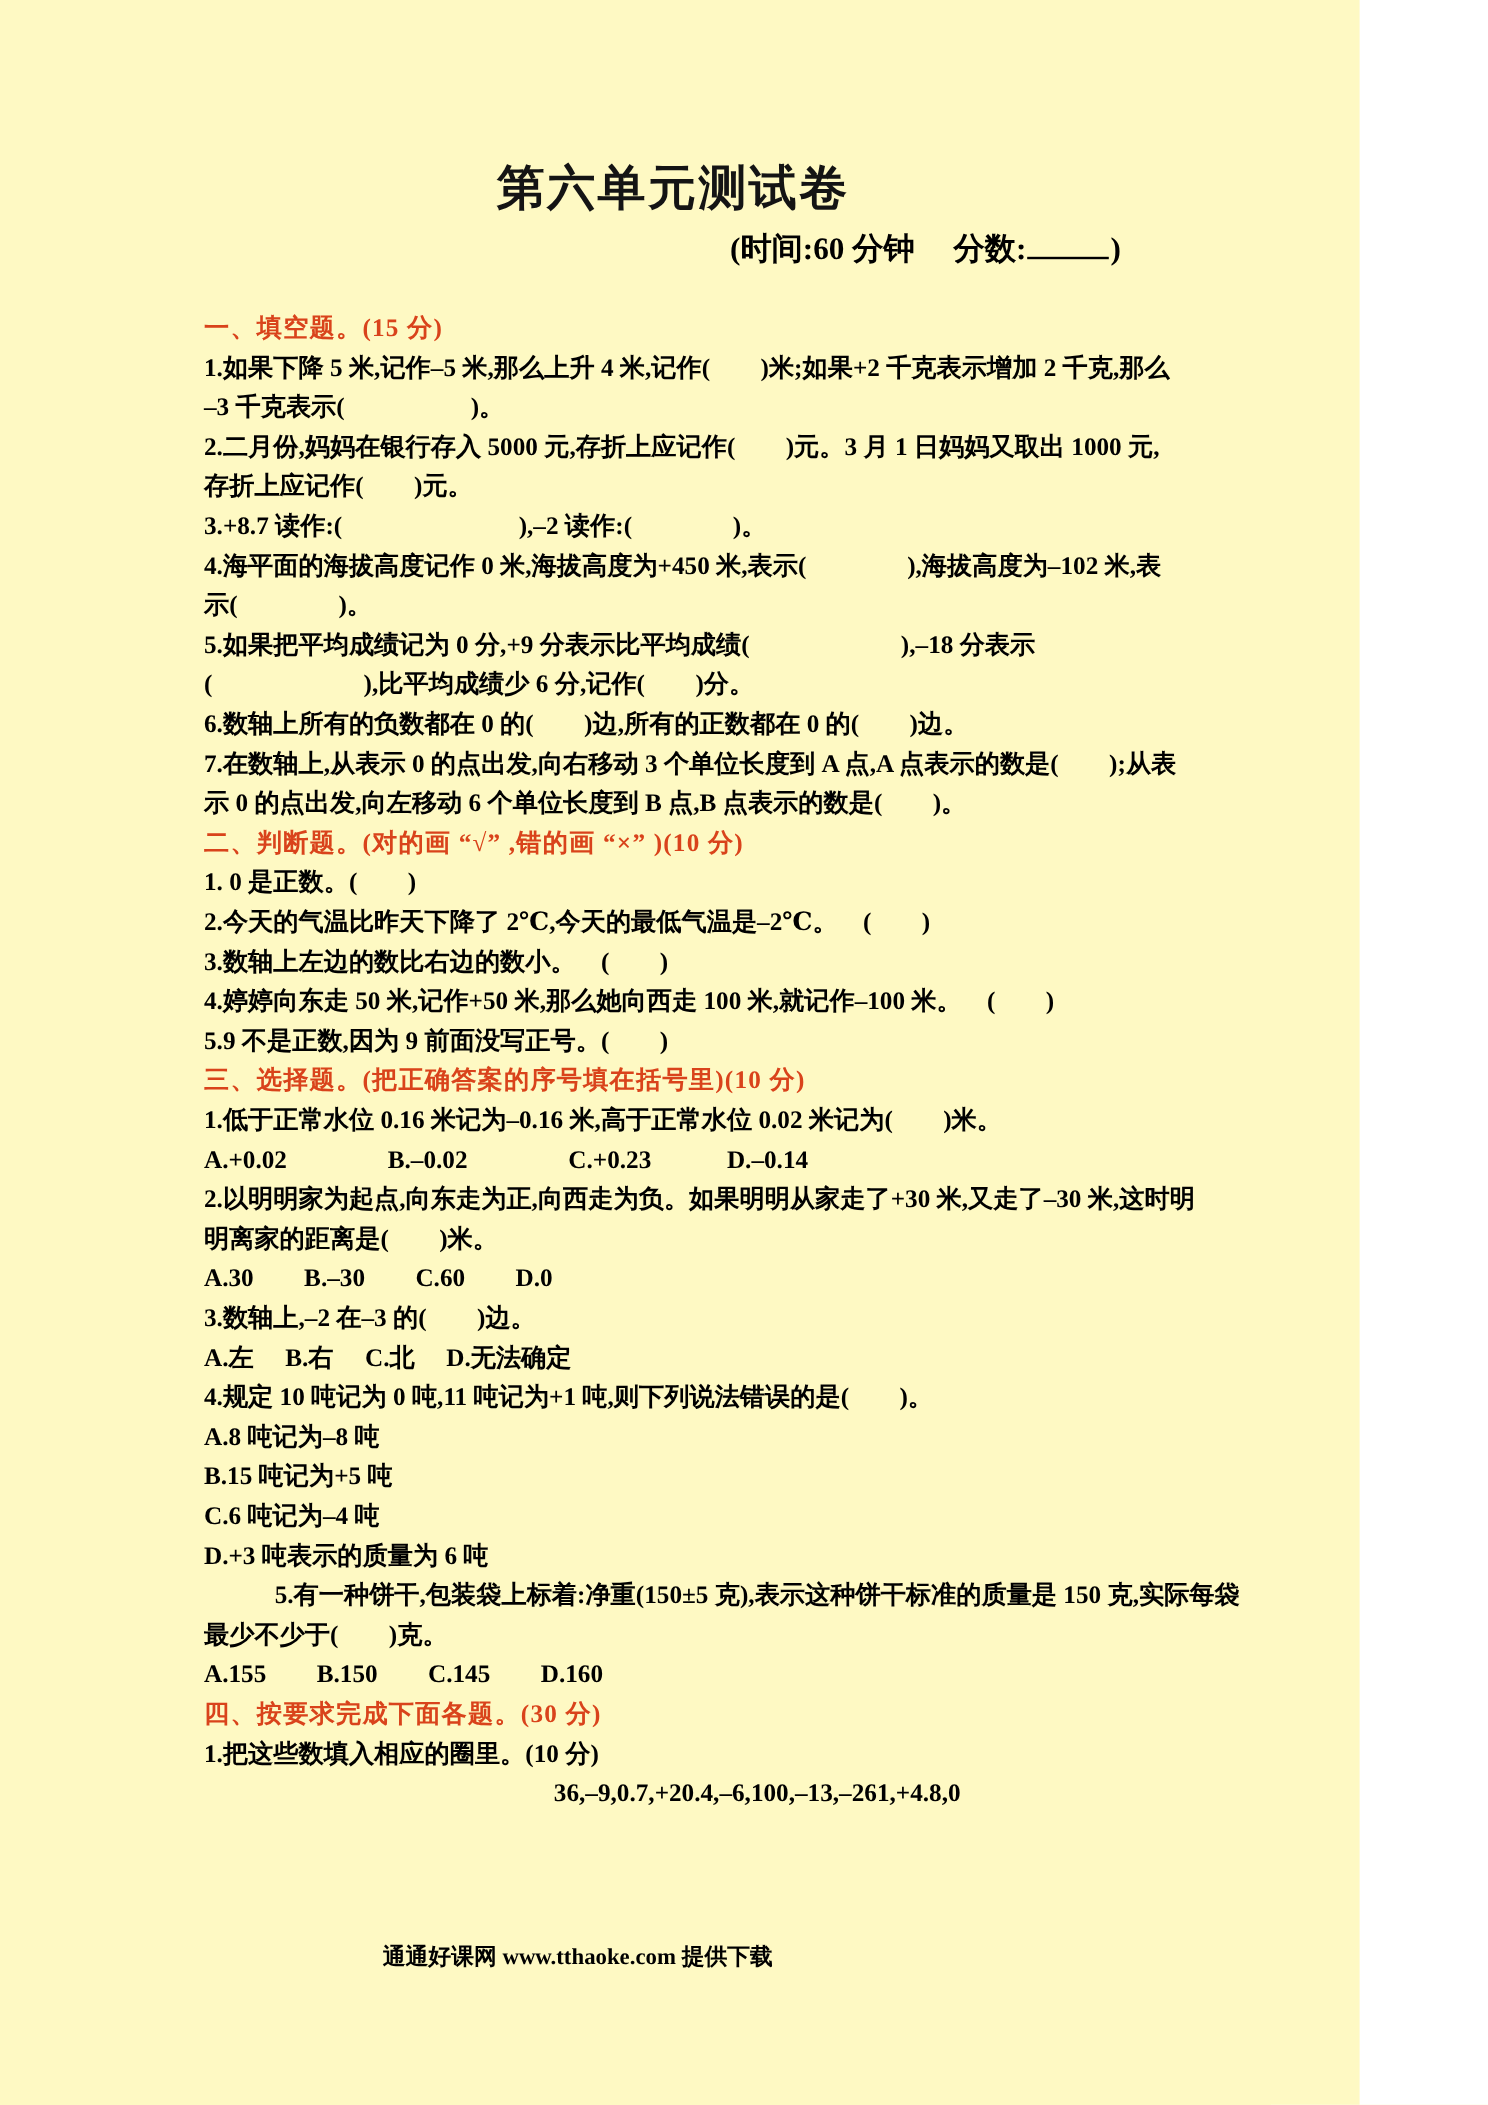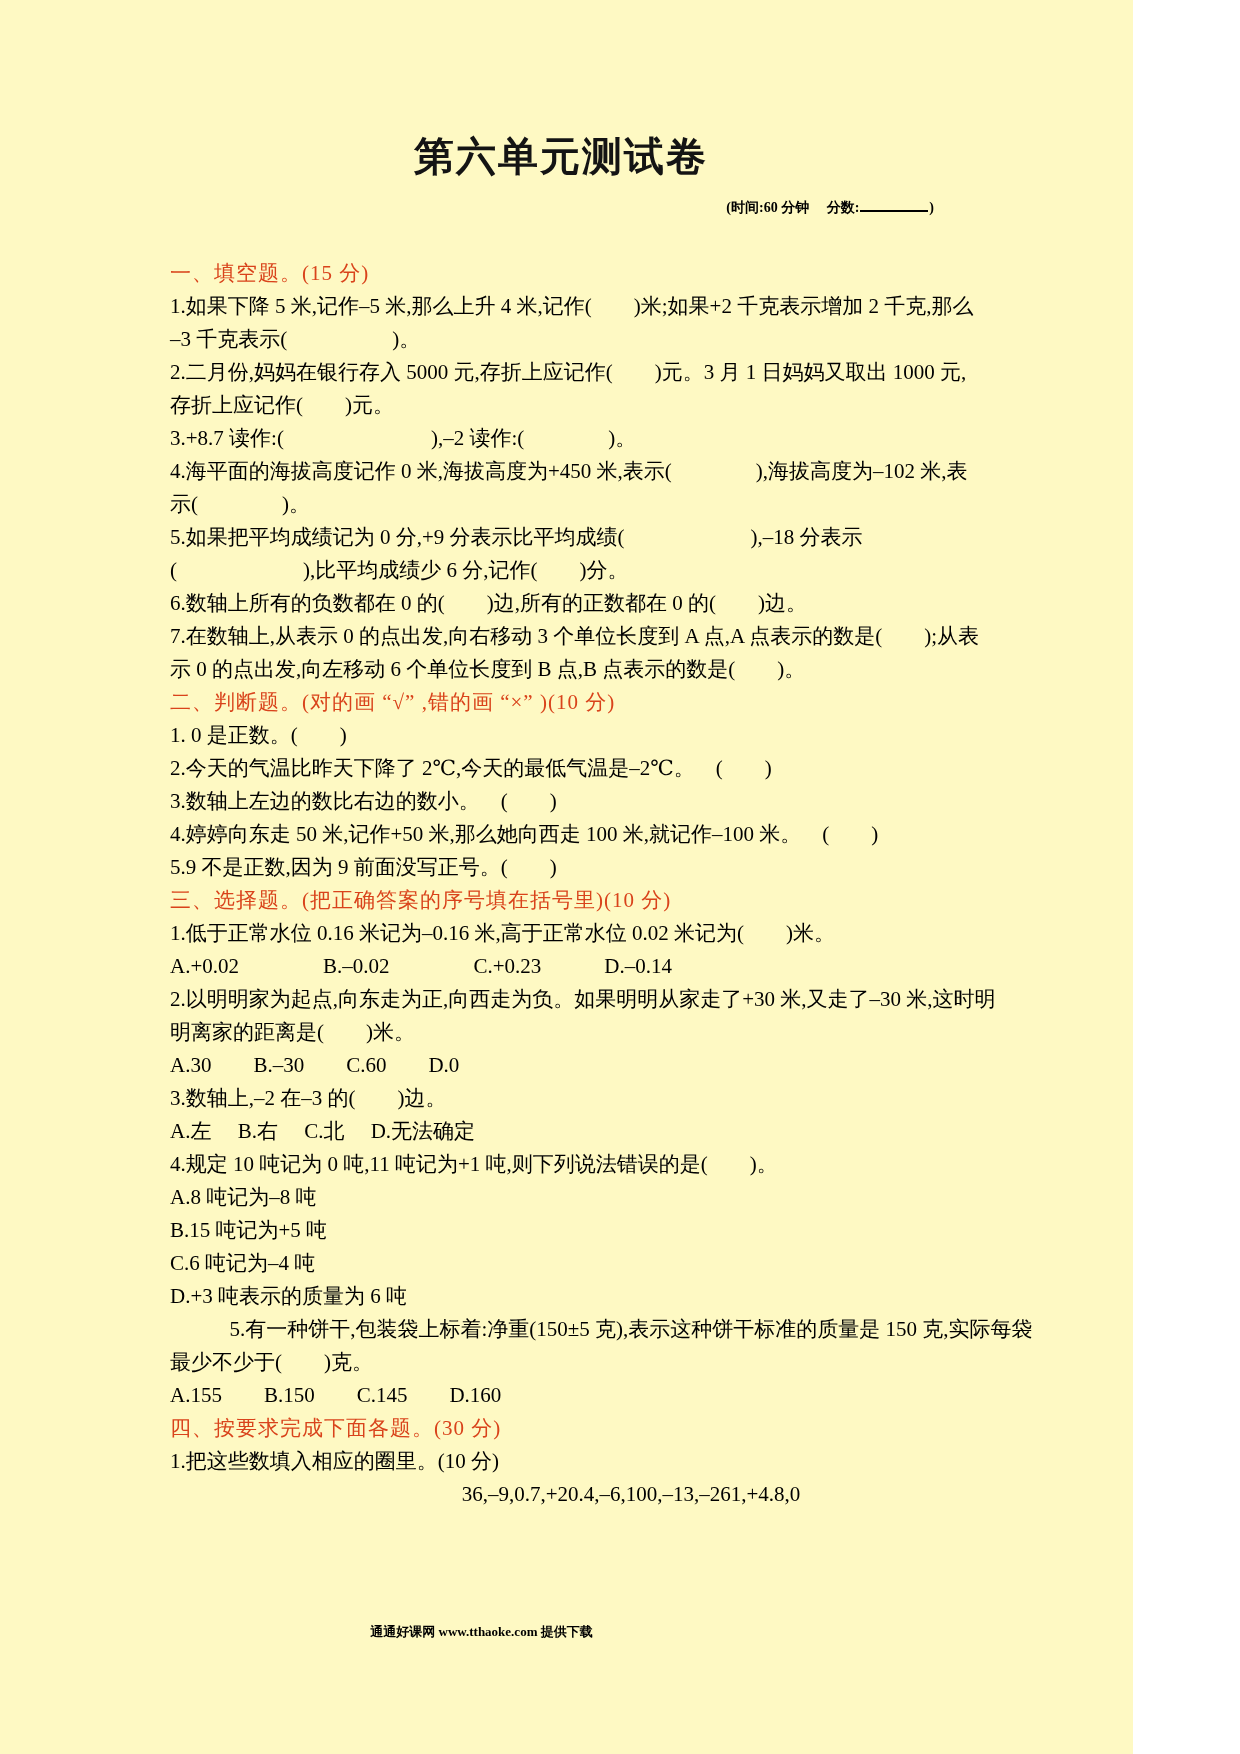--- a/index.html
+++ b/index.html
@@ -10,36 +10,36 @@
   }
   .page{position:relative;width:1133px;height:1754px;background:#fef9c3;overflow:hidden;}
   .content{position:absolute;left:170px;top:130px;width:922px;}
   .exam-title{
     margin:0 140px 0 0;
     font-size:40px;line-height:54px;font-weight:bold;color:#141414;
     text-align:center;letter-spacing:2px;
   }
   .exam-meta{
     margin-top:10px;padding-right:158px;
-    text-align:right;font-size:14px;line-height:27px;font-weight:bold;color:#000;
+    text-align:right;font-size:26px;line-height:27px;font-weight:bold;color:#000;
   }
   .blank-line{
     display:inline-block;width:68px;height:3px;
     border-bottom:2px solid #000;vertical-align:baseline;margin:0 1px;
   }
   .body-lines{margin-top:36px;}
   .body-lines p{
     margin:0;padding:0;
-    font-size:21px;line-height:33px;font-weight:normal;
+    font-size:21px;line-height:33px;font-weight:bold;
     white-space:nowrap;
   }
   .sec-heading{letter-spacing:1px;}
   .page-footer{
     position:absolute;left:0;right:170px;top:1620px;
-    text-align:center;font-size:13px;line-height:24px;font-weight:bold;color:#000;
+    text-align:center;font-size:19px;line-height:24px;font-weight:bold;color:#000;
   }
 </style>
 </head>
 <body>
 
 <div class="page">
   <div class="content">
 
     <h1 class="exam-title">第六单元测试卷</h1>
 

